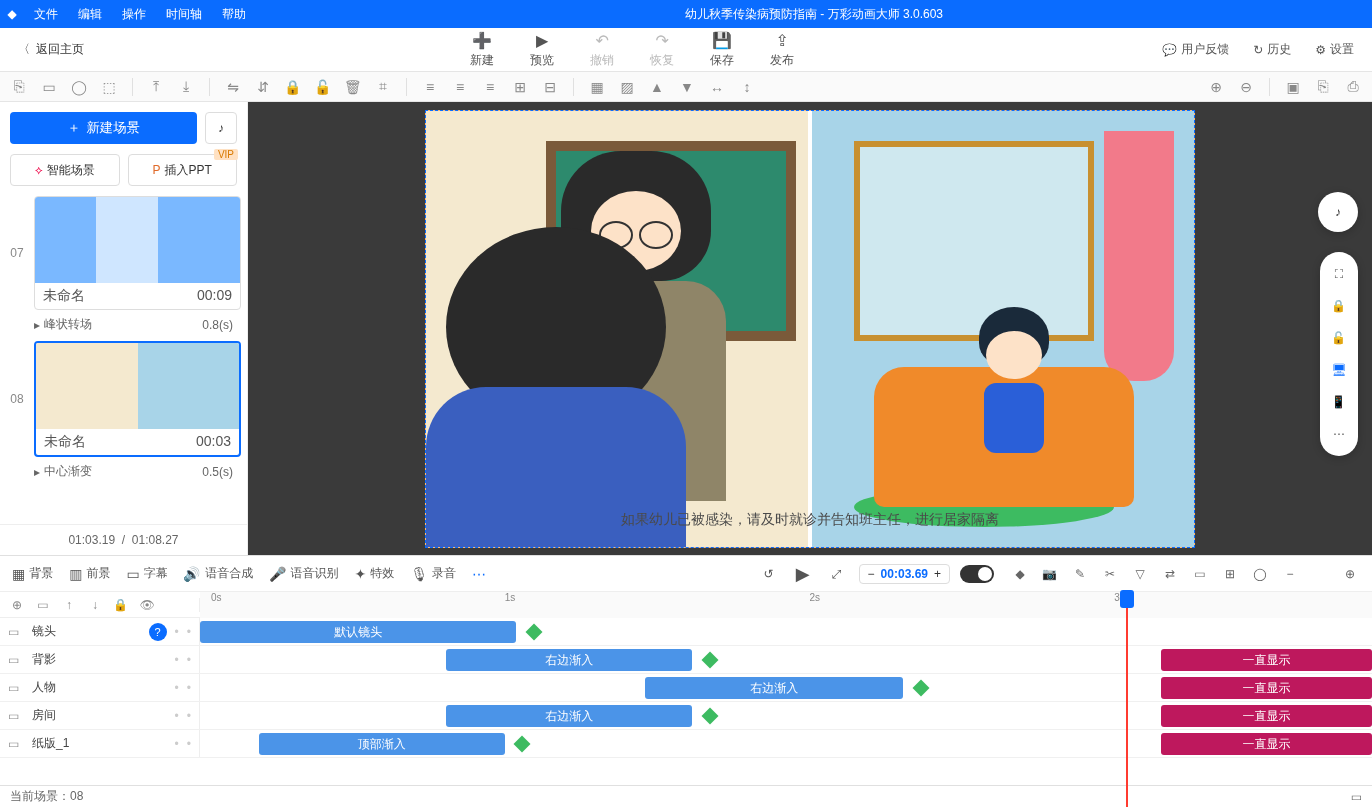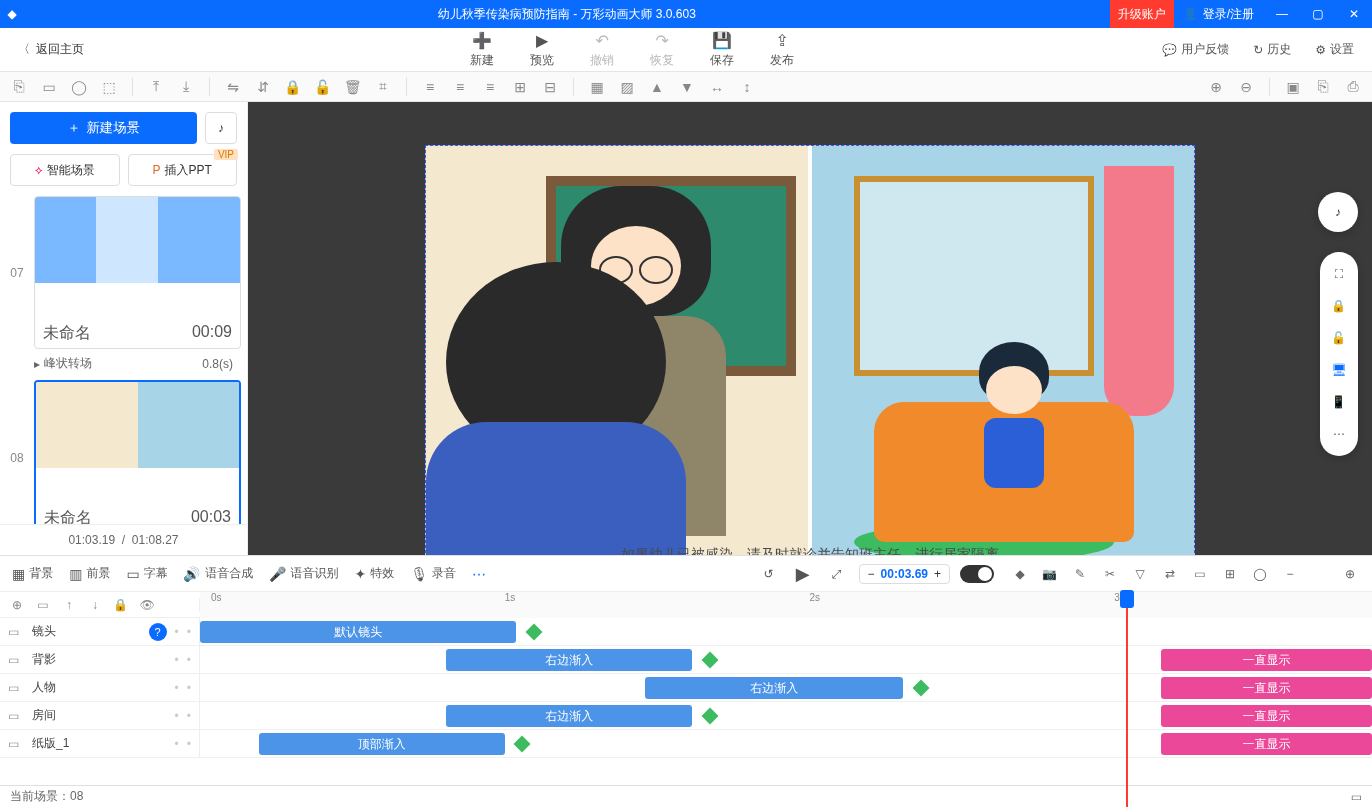--- a/index.html
+++ b/index.html
@@ -30,26 +30,26 @@
 .newscene { flex:1; background:#0a6cff; color:#fff; border:none; border-radius:4px; height:32px; display:flex; align-items:center; justify-content:center; gap:6px; cursor:pointer; }
 .soundbtn { width:32px; height:32px; border:1px solid #ddd; border-radius:4px; display:flex; align-items:center; justify-content:center; cursor:pointer; }
 .smartrow { display:flex; gap:8px; padding:0 10px 10px; }
 .smartbtn { flex:1; height:32px; border:1px solid #ddd; border-radius:4px; display:flex; align-items:center; justify-content:center; gap:4px; cursor:pointer; position:relative; font-size:12px; }
 .vip { position:absolute; top:-6px; right:-2px; background:#ffe1c2; color:#d97a00; font-size:10px; padding:0 4px; border-radius:2px; }
 .scenelist { flex:1; overflow:auto; padding:0 6px; }
 .sceneitem { display:flex; gap:6px; margin-bottom:2px; }
 .sidx { width:22px; display:flex; align-items:center; justify-content:center; color:#888; }
 .scard { flex:1; border:1px solid #ddd; border-radius:4px; overflow:hidden; }
 .scard.active { border:2px solid #0a6cff; }
-.slabel { display:flex; justify-content:space-between; padding:4px 8px; font-size:16px; color:#555;margin-top:36px;}
+.slabel { display:flex; justify-content:space-between; padding:4px 8px; font-size:14px; color:#555;}
 .trans { display:flex; justify-content:space-between; align-items:center; padding:4px 8px 8px 28px; font-size:12px; color:#666; }
 .trans .pl { display:flex; align-items:center; gap:4px;}
 .timeinfo { padding:8px; text-align:center; color:#666; border-top:1px solid #eee; }
 .canvas { flex:1; background:#3a3a3a; position:relative; overflow:hidden; }
-.stage { position:absolute; left:50%; top:50%; transform:translate(-50%,-50%); width:770px; height:438px; background:#f9a8d4; border:1px dashed #0a6cff; display:flex;margin-top:35px; }
+.stage { position:absolute; left:50%; top:50%; transform:translate(-50%,-50%); width:770px; height:438px; background:#fdba74; border:1px dashed #0a6cff; display:flex; }
 .stage .leftpane { flex:1; background:#f4e9cf; position:relative; overflow:hidden; }
 .stage .rightpane { flex:1; background:#a8d4e8; position:relative; overflow:hidden; border-left:4px solid #fff;}
 .camlabel { position:absolute; left:8px; top:6px; background:rgba(255,255,255,0.7); font-size:11px; padding:2px 6px; border-radius:2px; color:#666;}
 .caption { position:absolute; bottom:18px; left:0; right:0; text-align:center; color:#4a4a4a; font-size:14px;}
 .floatpanel { position:absolute; right:14px; top:150px; width:38px; background:#fff; border-radius:20px; box-shadow:0 2px 8px rgba(0,0,0,0.2); display:flex; flex-direction:column; align-items:center; gap:12px; padding:12px 0;}
 .floatpanel .fp { width:20px; height:20px; display:flex; align-items:center; justify-content:center; color:#555; cursor:pointer;}
 .floatpanel .fp.active{ color:#0a6cff;}
 .musicfloat{position:absolute;right:14px;top:90px;width:40px;height:40px;border-radius:50%;background:#fff;box-shadow:0 2px 8px rgba(0,0,0,0.2);display:flex;align-items:center;justify-content:center;}
 .bottom { height:230px; border-top:1px solid #e0e0e0; display:flex; flex-direction:column;}
 .toolrow { height:36px; display:flex; align-items:center; padding:0 12px; gap:16px; border-bottom:1px solid #eee;}
@@ -73,21 +73,21 @@
 .ruler .phhead{position:absolute;top:-2px;width:14px;height:18px;background:#0a6cff;border-radius:3px;transform:translateX(-6px);}
 .tracks{flex:1;overflow:auto;}
 .track{height:28px;display:flex;border-bottom:1px solid #f0f0f0;}
 .trlabel{width:200px;border-right:1px solid #eee;display:flex;align-items:center;padding:0 8px;gap:8px;font-size:12px;color:#444;}
 .trlabel .ticon{color:#888;width:16px;}
 .trlabel .name{flex:1;}
 .trlabel .dot{color:#ccc;}
 .trcontent{flex:1;position:relative;}
 .clip{position:absolute;top:3px;height:22px;border-radius:3px;display:flex;align-items:center;justify-content:center;color:#fff;font-size:12px;}
 .clip.blue{background:#4b94e8;}
-.clip.light{background:#ec4899;}
+.clip.light{background:#be185d;}
 .diamond{position:absolute;top:8px;width:12px;height:12px;background:#3dbb61;transform:rotate(45deg);}
 .status{height:22px;border-top:1px solid #e0e0e0;display:flex;align-items:center;padding:0 10px;font-size:12px;color:#666;gap:10px;}
 
 .teacher{position:absolute;left:120px;top:40px;width:180px;height:380px;}
 .teacher .hair{width:150px;height:130px;background:#2a2a2a;border-radius:60px 60px 50px 50px;margin:0 auto;}
 .teacher .face{width:90px;height:80px;background:#fde2c8;border-radius:50%;margin:-90px auto 0;position:relative;}
 .teacher .glasses{position:absolute;top:30px;left:8px;width:74px;height:20px;}
 .teacher .glasses::before,.teacher .glasses::after{content:'';position:absolute;width:30px;height:24px;border:2px solid #333;border-radius:50%;top:0;}
 .teacher .glasses::before{left:0;} .teacher .glasses::after{right:0;}
 .teacher .body{width:180px;height:220px;background:#8f8568;border-radius:40px 40px 0 0;margin-top:10px;}
@@ -107,31 +107,28 @@
 .thumb8{display:flex;height:86px;}
 .thumb8 .l{flex:1;background:#f4e9cf;}
 .thumb8 .r{flex:1;background:#a8d4e8;}
 .help{width:18px;height:18px;border-radius:50%;background:#0a6cff;color:#fff;display:flex;align-items:center;justify-content:center;font-size:11px;}
 </style>
 </head>
 <body>
 
 <div class="titlebar">
   <div class="logo">◆</div>
+  <div class="menu" id="menus">
+      <span>文件</span>
+      <span>编辑</span>
+      <span>操作</span>
+      <span>时间轴</span>
+      <span>帮助</span>
+    </div>
   <div class="title">幼儿秋季传染病预防指南 - 万彩动画大师 3.0.603</div>
-  <div class="right">
-    <div class="upgrade">升级账户</div>
-    <div class="user">
-      <span>👤</span>
-      <span>登录/注册</span>
-    </div>
-    <div class="winbtn">—</div>
-    <div class="winbtn">▢</div>
-    <div class="winbtn">✕</div>
-  </div>
 </div>
 
 <div class="topbar">
   <div class="back">
     <span>〈</span>
     <span>返回主页</span>
   </div>
   <div class="maintools">
     <div class="mt">
         <span class="ic">➕</span>

